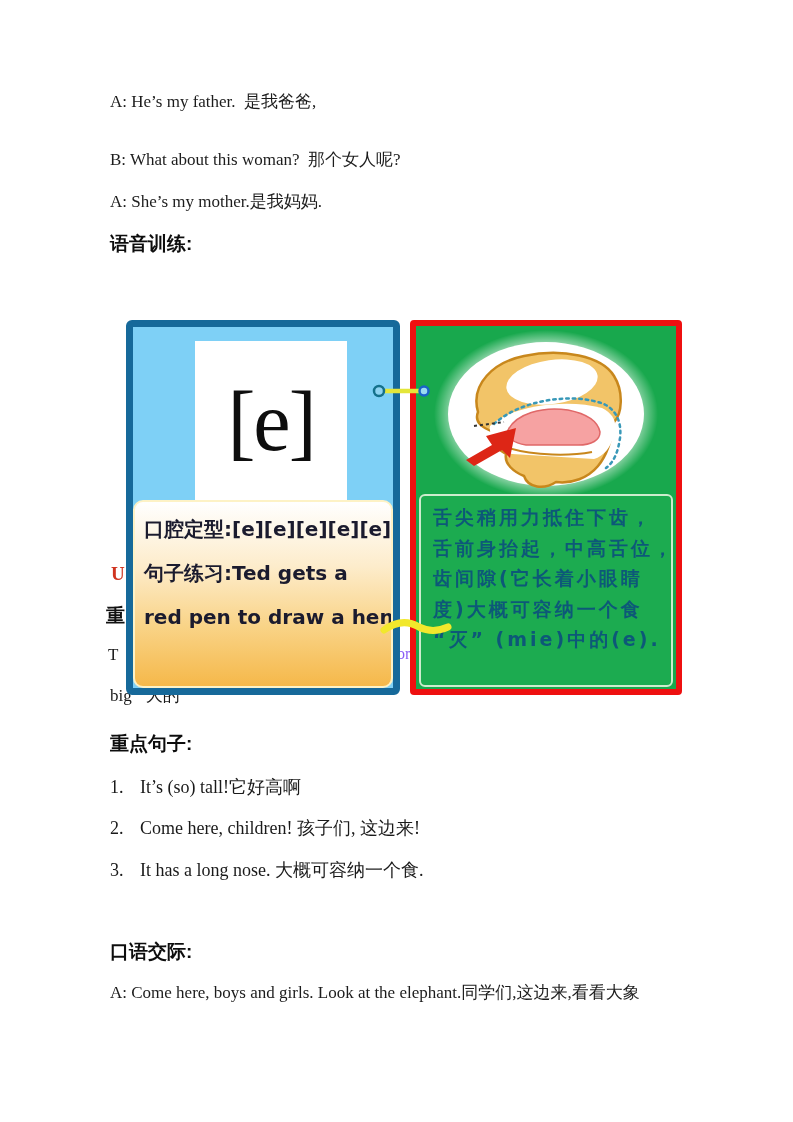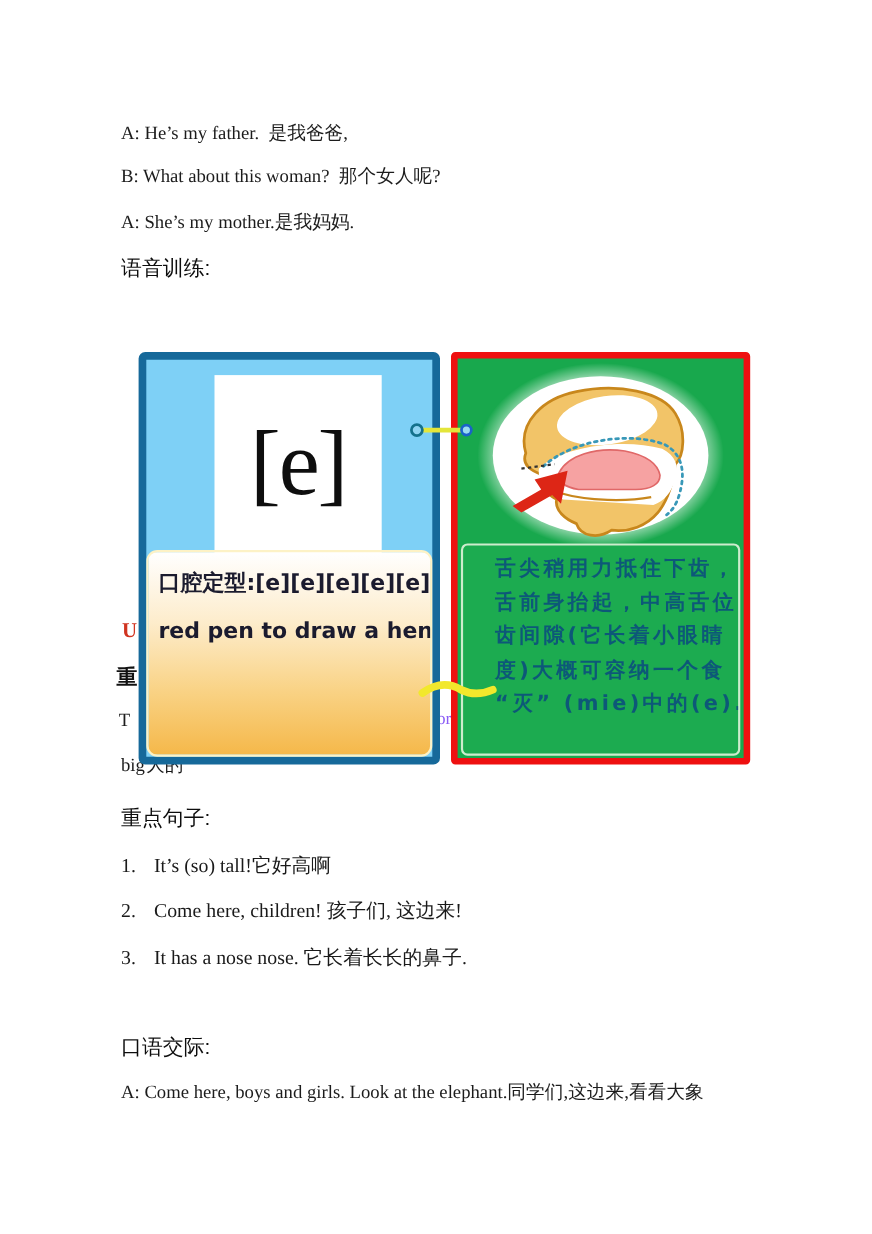--- a/index.html
+++ b/index.html
@@ -7,21 +7,21 @@
     position:relative; width:793px; height:1122px; margin:0 auto;
     background:#ffffff; overflow:hidden;
     font-family:"Liberation Serif", serif; color:#1a1a1a;
   }
   .body-line{
     position:absolute; left:110px; margin:0; font-size:17px; line-height:21px;
     white-space:pre; color:#1c1c1c;
   }
   .heading{
     position:absolute; left:110px; margin:0; font-family:"Liberation Sans", sans-serif;
-    font-weight:400; font-size:19px; color:#0d0d0d; white-space:pre;
+    font-weight:700; font-size:19px; color:#0d0d0d; white-space:pre;
   }
   .list-line{position:absolute; left:110px; margin:0; font-size:18px; white-space:pre;}
   .list-num{display:inline-block; width:30px;}
   .frag{position:absolute; margin:0; z-index:1; white-space:pre;}
   .frag-u{left:111px; top:563px; font-size:19px; font-weight:700; color:#d03420; font-family:"Liberation Serif", serif;}
   .frag-zhong{left:106px; top:603px; font-size:19px; font-weight:700; font-family:"Liberation Sans", sans-serif; color:#111;}
   .frag-t{left:108px; top:645px; font-size:17px; color:#1c1c1c;}
   .frag-or{left:397px; top:645px; font-size:16px; color:#8b5cf6;}
   .vocab-line{position:absolute; left:110px; top:684px; margin:0; font-size:17px; z-index:1; white-space:pre;}
 
@@ -53,52 +53,53 @@
   
   .right-box{
     position:absolute; left:410px; top:320px; width:272px; height:375px;
     box-sizing:border-box; border:6px solid #ee1010; border-radius:4px;
     background:#18a84d; z-index:2;
   }
   .diagram-wrap{position:absolute; left:0; top:0; width:260px; height:168px;}
   .right-panel{
     position:absolute; left:3px; right:3px; top:168px; height:193px;
     box-sizing:border-box; border:2px solid #cdeccd; border-radius:6px;
-    background:#1cab50; padding:6px 12px 4px 29px; overflow:hidden;
+    background:#1cab50; padding:6px 12px 4px 12px; overflow:hidden;
   }
   .rp-line{
     margin:0; font-family:"DejaVu Sans", sans-serif; font-size:19px; font-weight:600;
     line-height:30.5px; color:#0d5878; letter-spacing:3px; white-space:nowrap;
   }
 
   .connector-layer{position:absolute; left:0; top:0; z-index:3; pointer-events:none;}
 </style>
 </head>
 <body>
 
 <div class="page">
 
-  <p class="body-line" style="top:110px">A: He’s my father.  是我爸爸,</p>
+  <p class="body-line" style="top:91px">A: He’s my father.  是我爸爸,</p>
   <p class="body-line" style="top:149px">B: What about this woman?  那个女人呢?</p>
   <p class="body-line" style="top:191px">A: She’s my mother.是我妈妈.</p>
 
   <p class="heading" style="top:231px">语音训练:</p>
 
   <p class="frag frag-u">U</p>
   <p class="frag frag-zhong">重</p>
   <p class="frag frag-t">T</p>
   <p class="frag frag-or">or</p>
-  <p class="vocab-line"><span>big</span><span style="margin-left:1px">大的</span></p>
+  <p class="vocab-line"><span>big</span><span style="margin-left:14px">大的</span></p>
 
   <div class="left-box">
     <div class="e-card">
       <span>[e]</span>
     </div>
     <div class="left-panel">
       <p class="lp-line">口腔定型:[e][e][e][e][e]</p>
+      <p class="lp-line">句子练习:Ted gets a</p>
       <p class="lp-line">red pen to draw a hen.</p>
     </div>
   </div>
 
   <div class="right-box">
     <div class="diagram-wrap">
       <svg width="260" height="168" viewBox="0 0 260 168">
         <defs>
           <radialGradient id="glow" cx="50%" cy="50%" r="50%">
             <stop offset="70%" stop-color="#ffffff"></stop>
@@ -140,18 +141,18 @@
       <line x1="380" y1="391" x2="423" y2="391" stroke="#e4e63a" stroke-width="4.5" stroke-linecap="round"></line>
       <circle cx="379" cy="391" r="5" fill="#8fd4f2" stroke="#14718c" stroke-width="2.5"></circle>
       <circle cx="424" cy="391" r="4.5" fill="#9adcf0" stroke="#1a63c8" stroke-width="2.5"></circle>
     </g>
     <path d="M 384,630 C 398,620 409,621 419,627 C 429,632 439,631 448,627" fill="none" stroke="#f2e82c" stroke-width="7" stroke-linecap="round"></path>
   </svg>
 
   <p class="heading" style="top:731px">重点句子:</p>
   <p class="list-line" style="top:775px"><span class="list-num">1.</span><span>It’s (so) tall!它好高啊</span></p>
   <p class="list-line" style="top:816px"><span class="list-num">2.</span><span>Come here, children! 孩子们, 这边来!</span></p>
-  <p class="list-line" style="top:858px"><span class="list-num">3.</span><span>It has a nose nose. 它长着长长的鼻子.</span></p>
+  <p class="list-line" style="top:858px"><span class="list-num">3.</span><span>It has a long nose. 大概可容纳一个食.</span></p>
 
   <p class="heading" style="top:939px">口语交际:</p>
   <p class="body-line" style="top:982px">A: Come here, boys and girls. Look at the elephant.同学们,这边来,看看大象</p>
 
 </div>
 
 </body></html>

